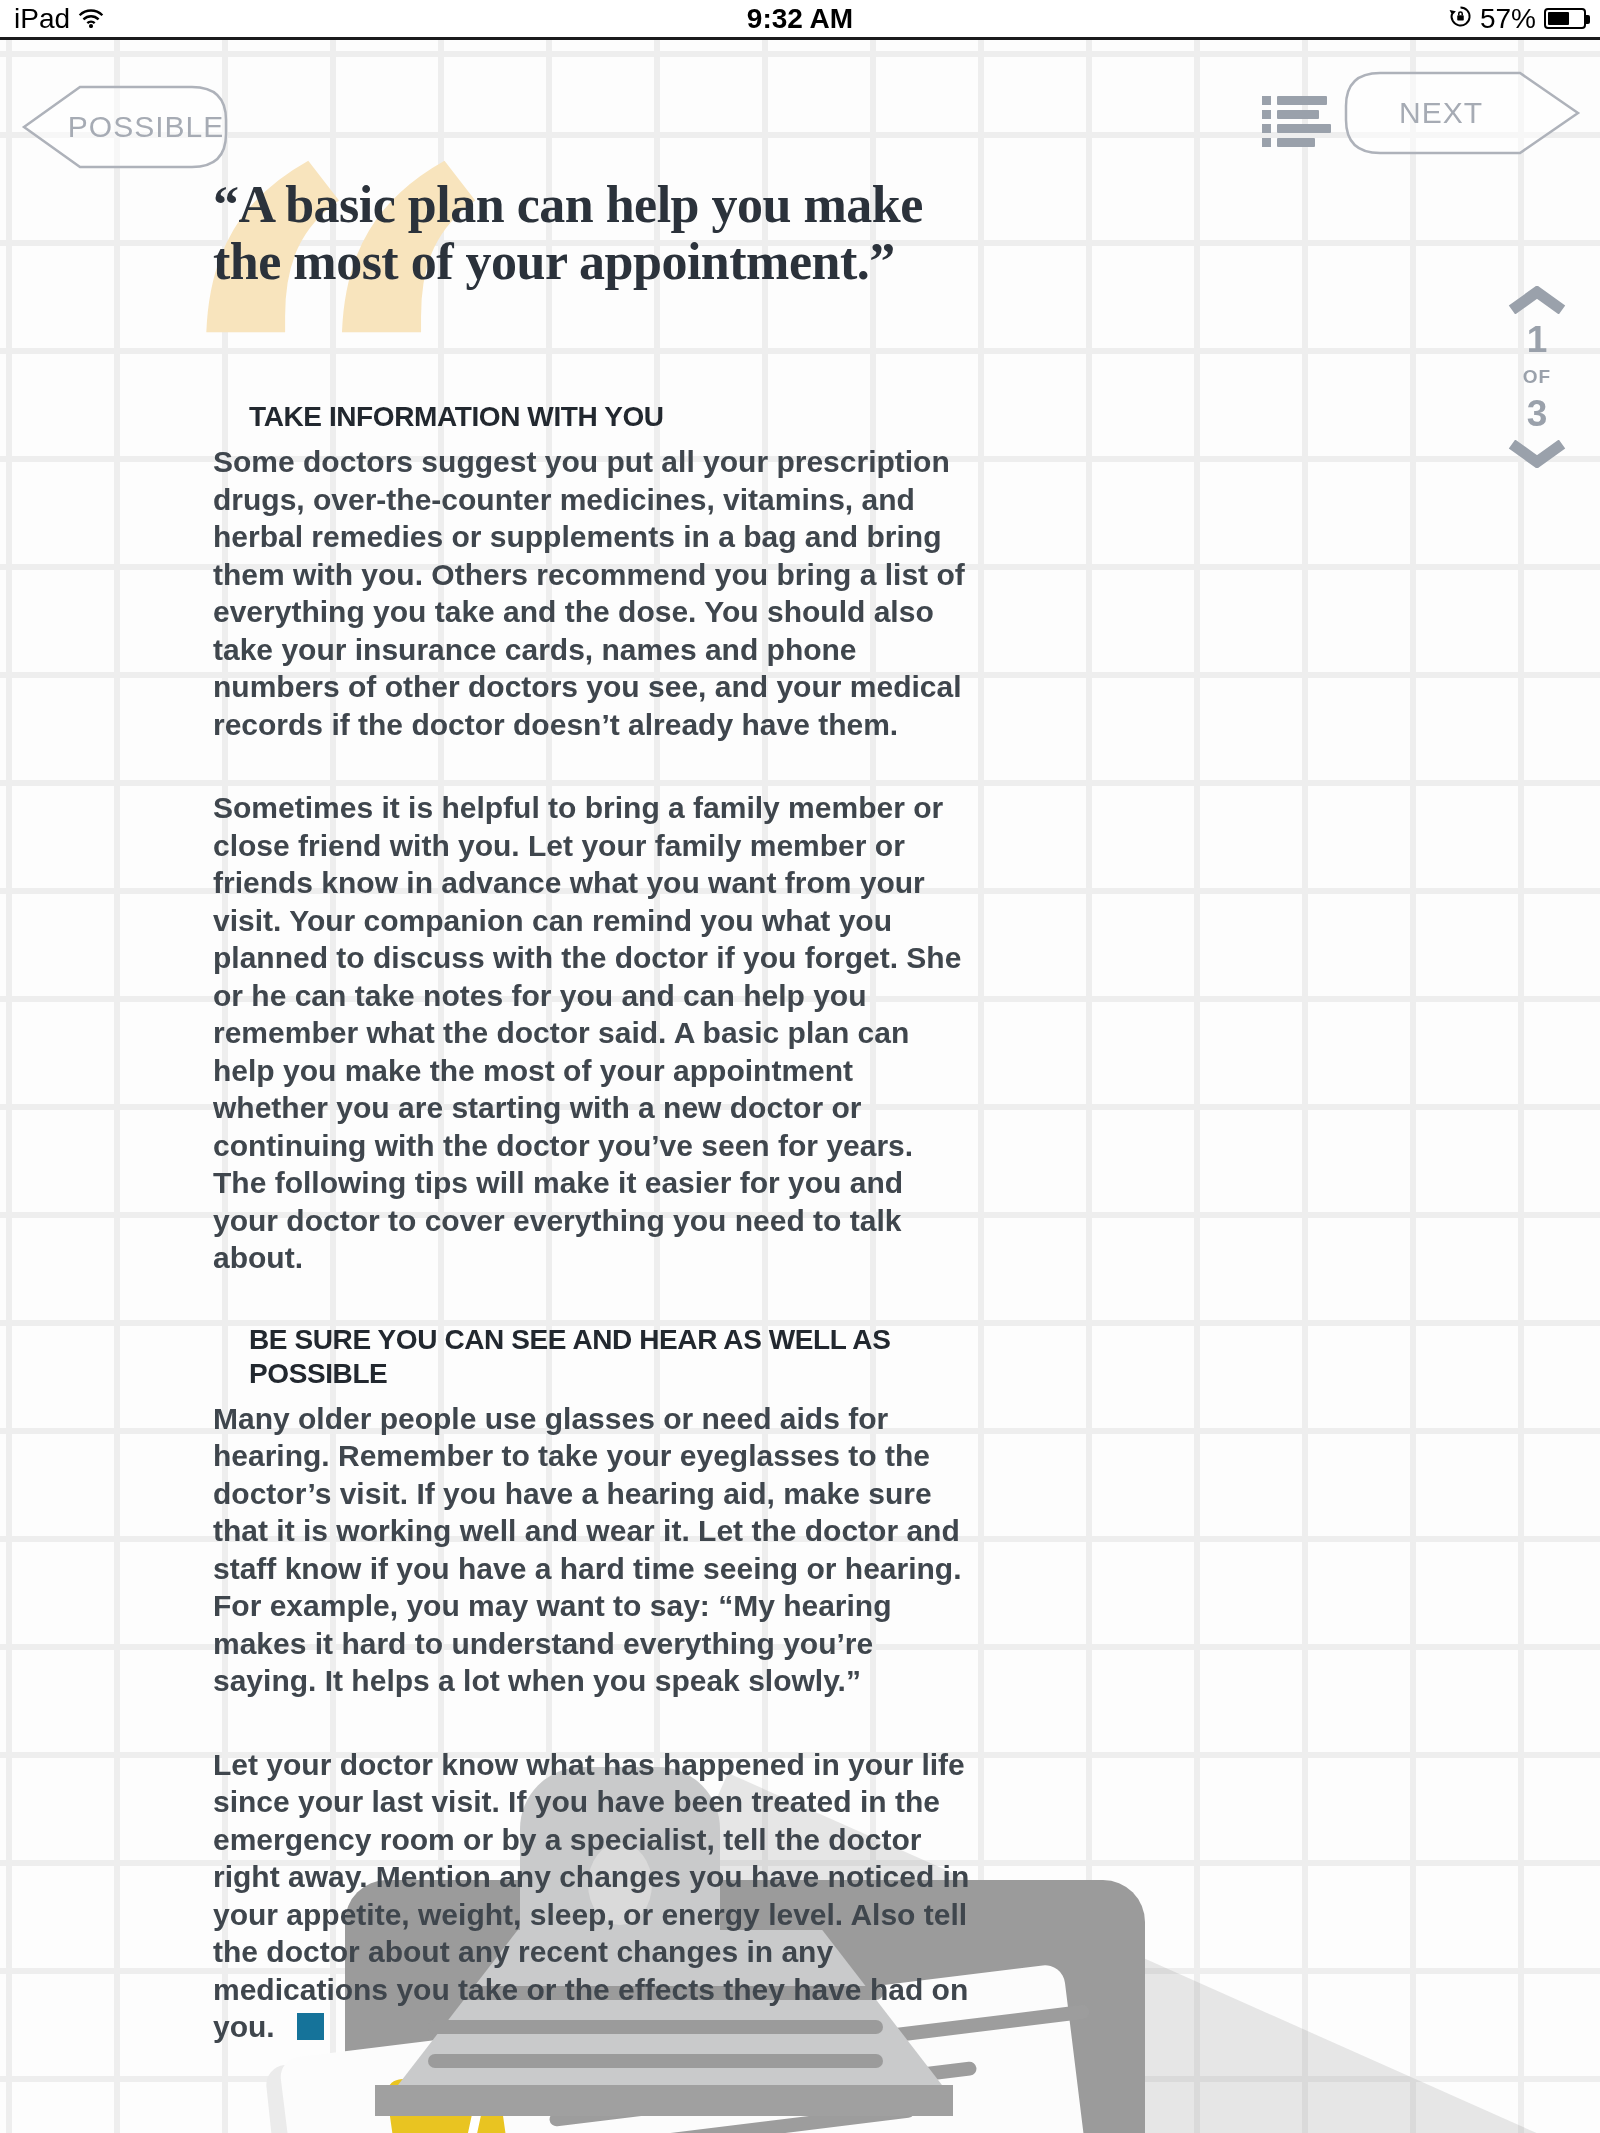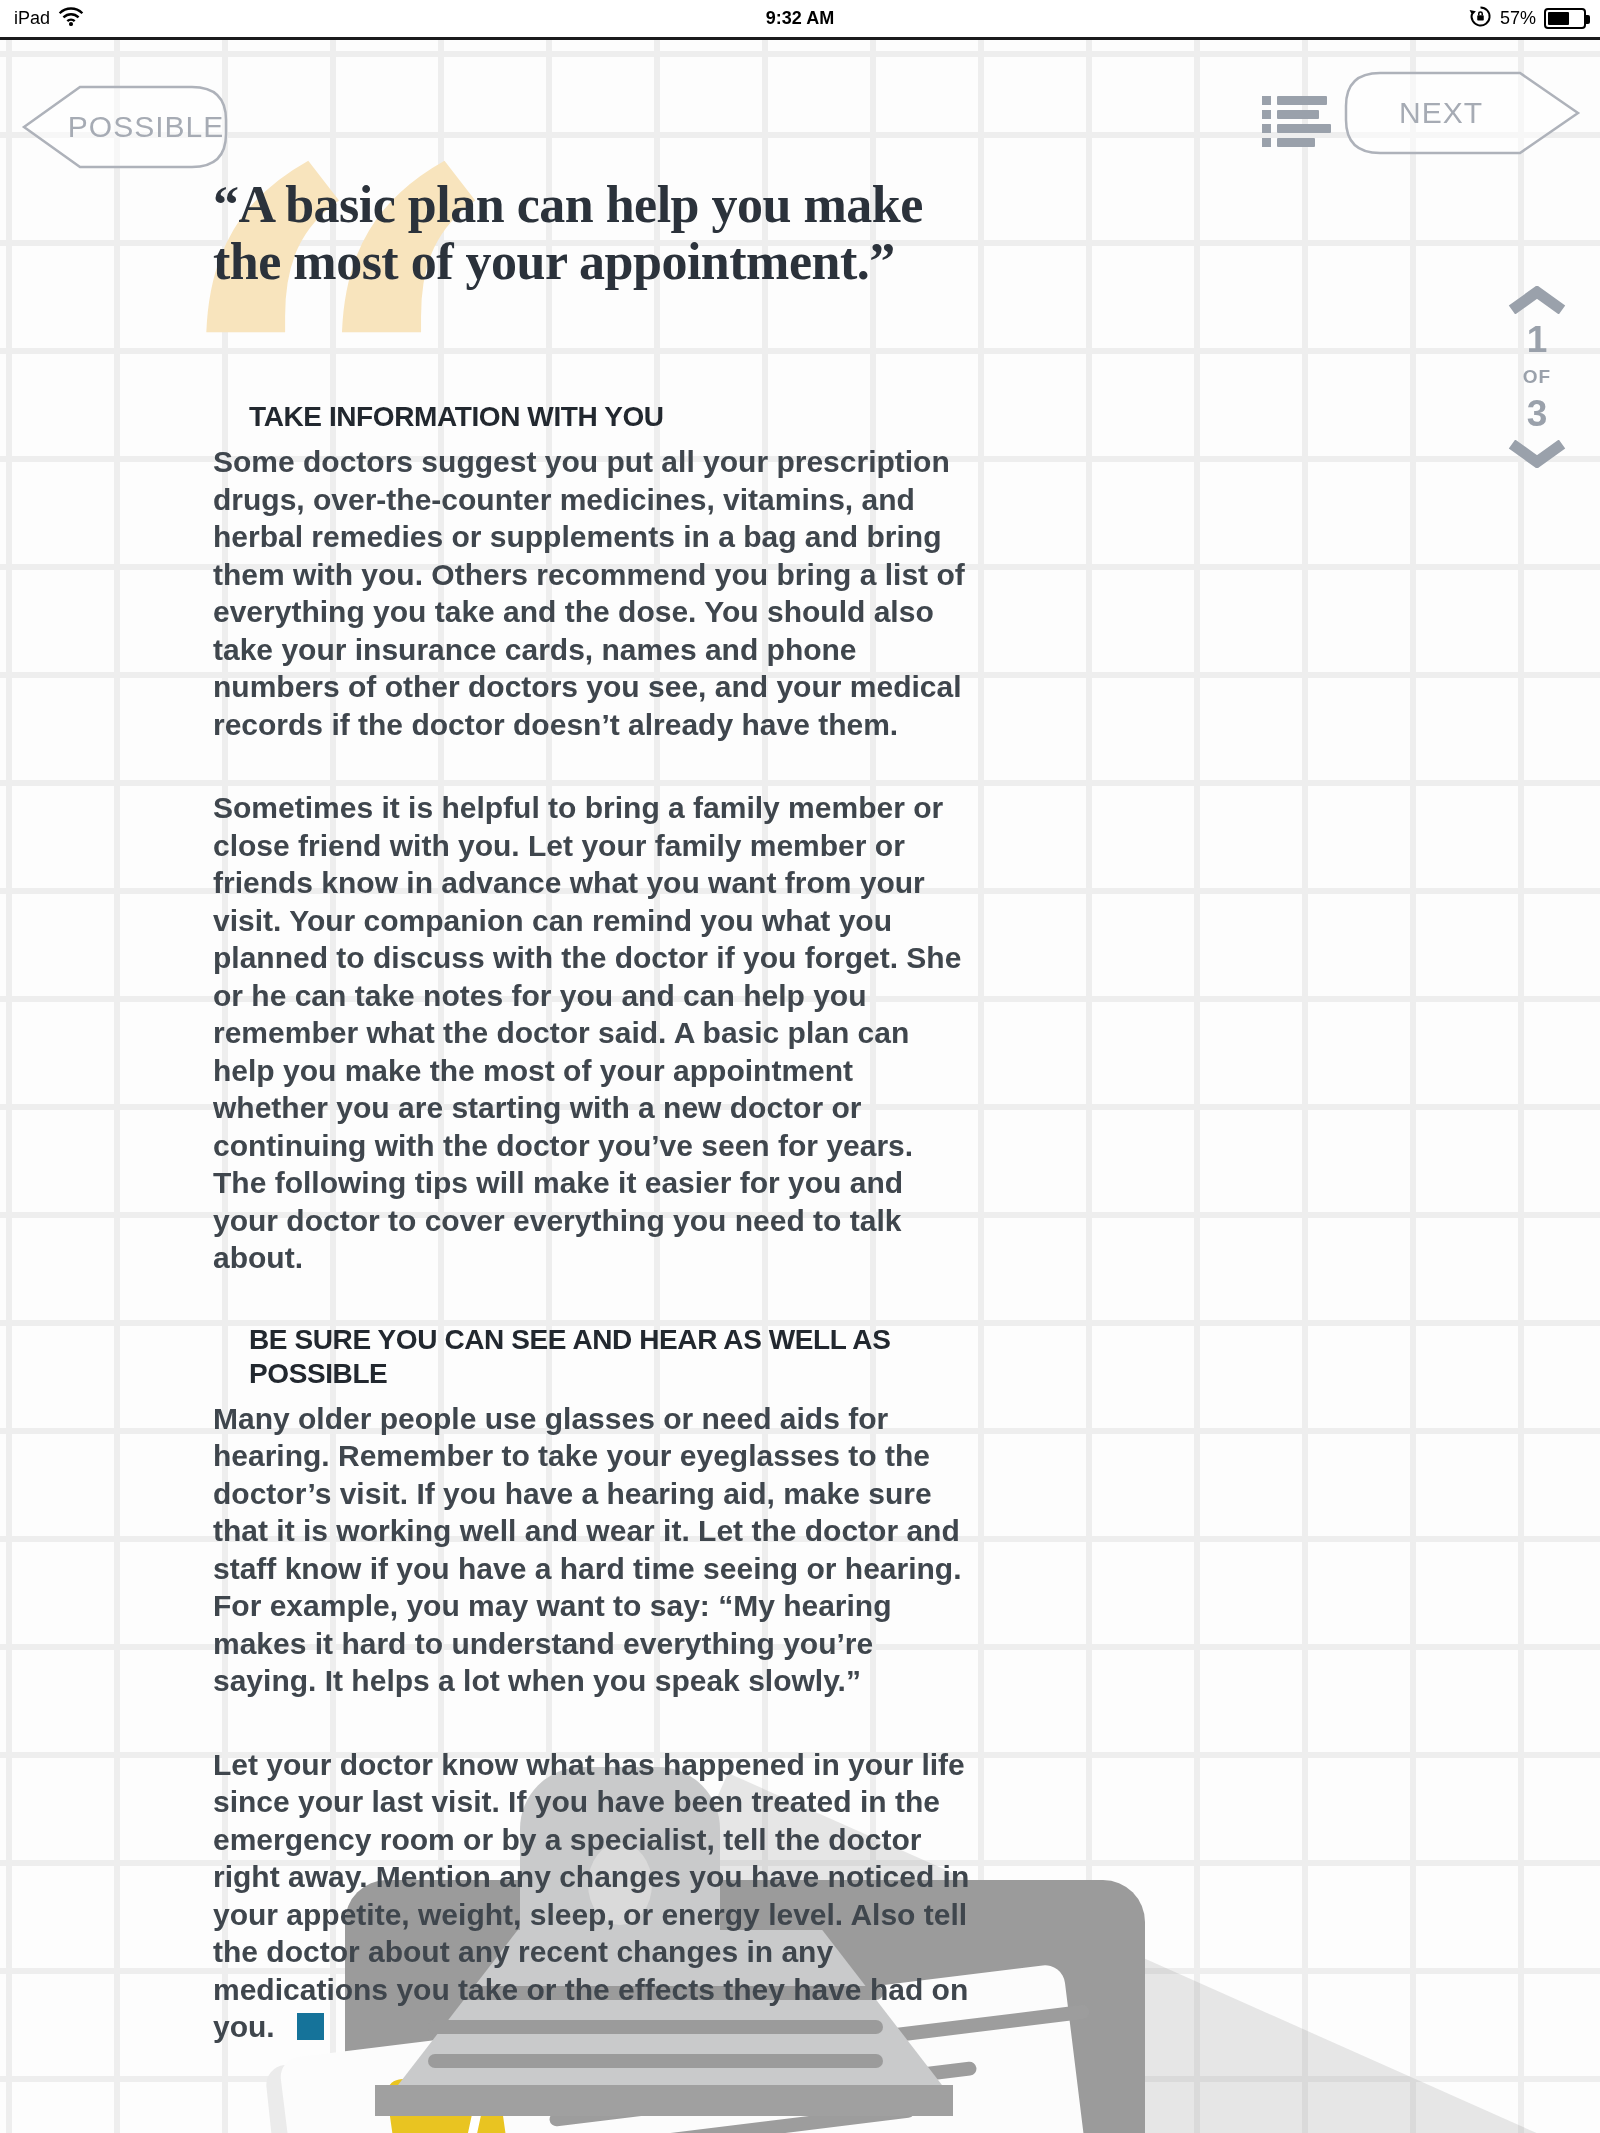--- a/index.html
+++ b/index.html
@@ -21,21 +21,21 @@
       repeating-linear-gradient(90deg, #eeeeee 0, #eeeeee 6px, transparent 6px, transparent 108px);
     background-position:6px 57px, 6px 57px;
     overflow:hidden;
   }
 
   
   .statusbar{
     position:absolute;left:0;top:0;width:1600px;height:40px;
     background:#fff;border-bottom:3px solid #1b1b1d;
     display:flex;align-items:center;justify-content:space-between;
-    padding:0 14px;font-size:18px;color:#000;z-index:30;
+    padding:0 14px;font-size:28px;color:#000;z-index:30;
   }
   .sb-left,.sb-right{display:flex;align-items:center;gap:8px;}
   .sb-time{position:absolute;left:0;right:0;text-align:center;font-weight:bold;}
   .battery{position:relative;width:42px;height:21px;border:2px solid #000;border-radius:4px;}
   .battery .fill{position:absolute;left:2px;top:2px;bottom:2px;width:55%;background:#000;border-radius:1px;}
   .battery .nub{position:absolute;right:-6px;top:5px;width:4px;height:9px;background:#000;border-radius:0 2px 2px 0;}
 
   
   .navbtn{position:absolute;z-index:20;cursor:pointer;}
   .navbtn svg{display:block;}

